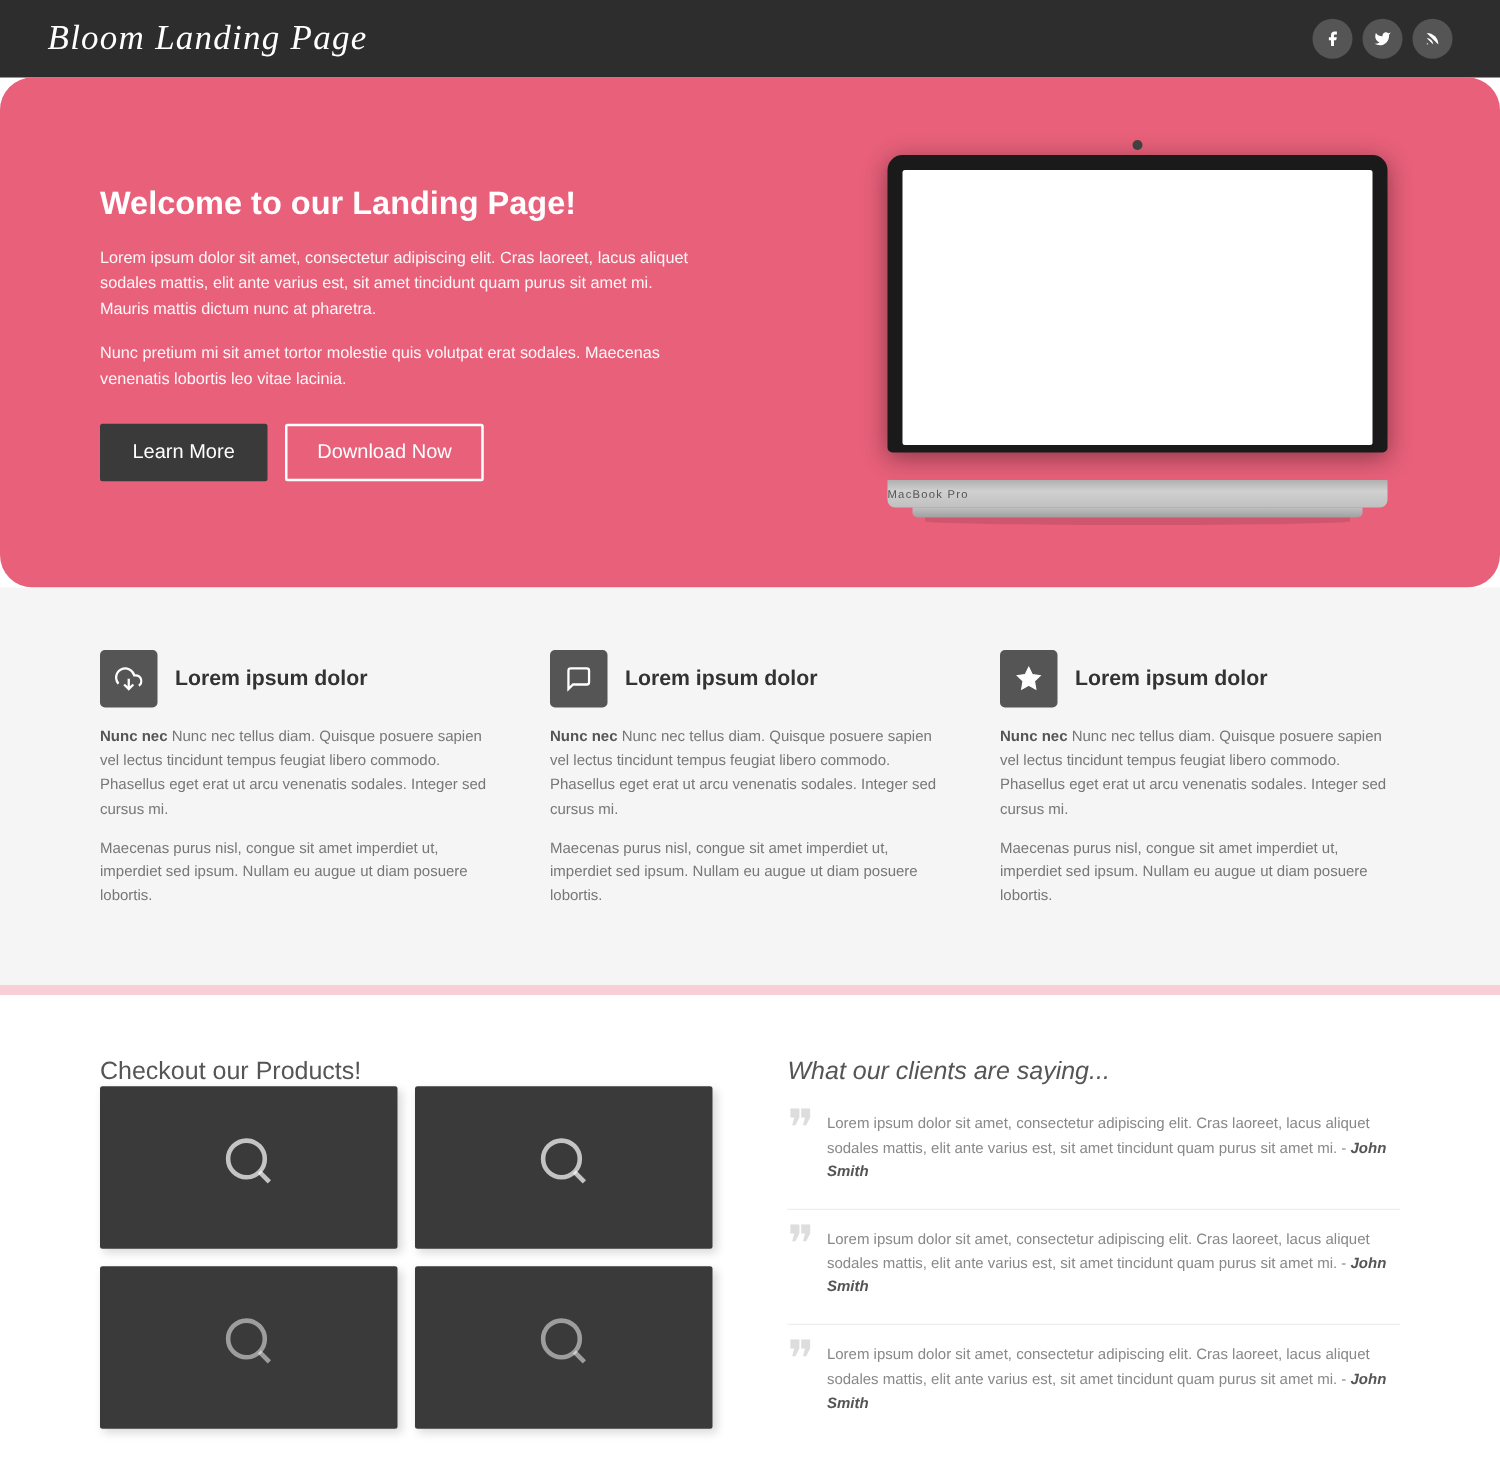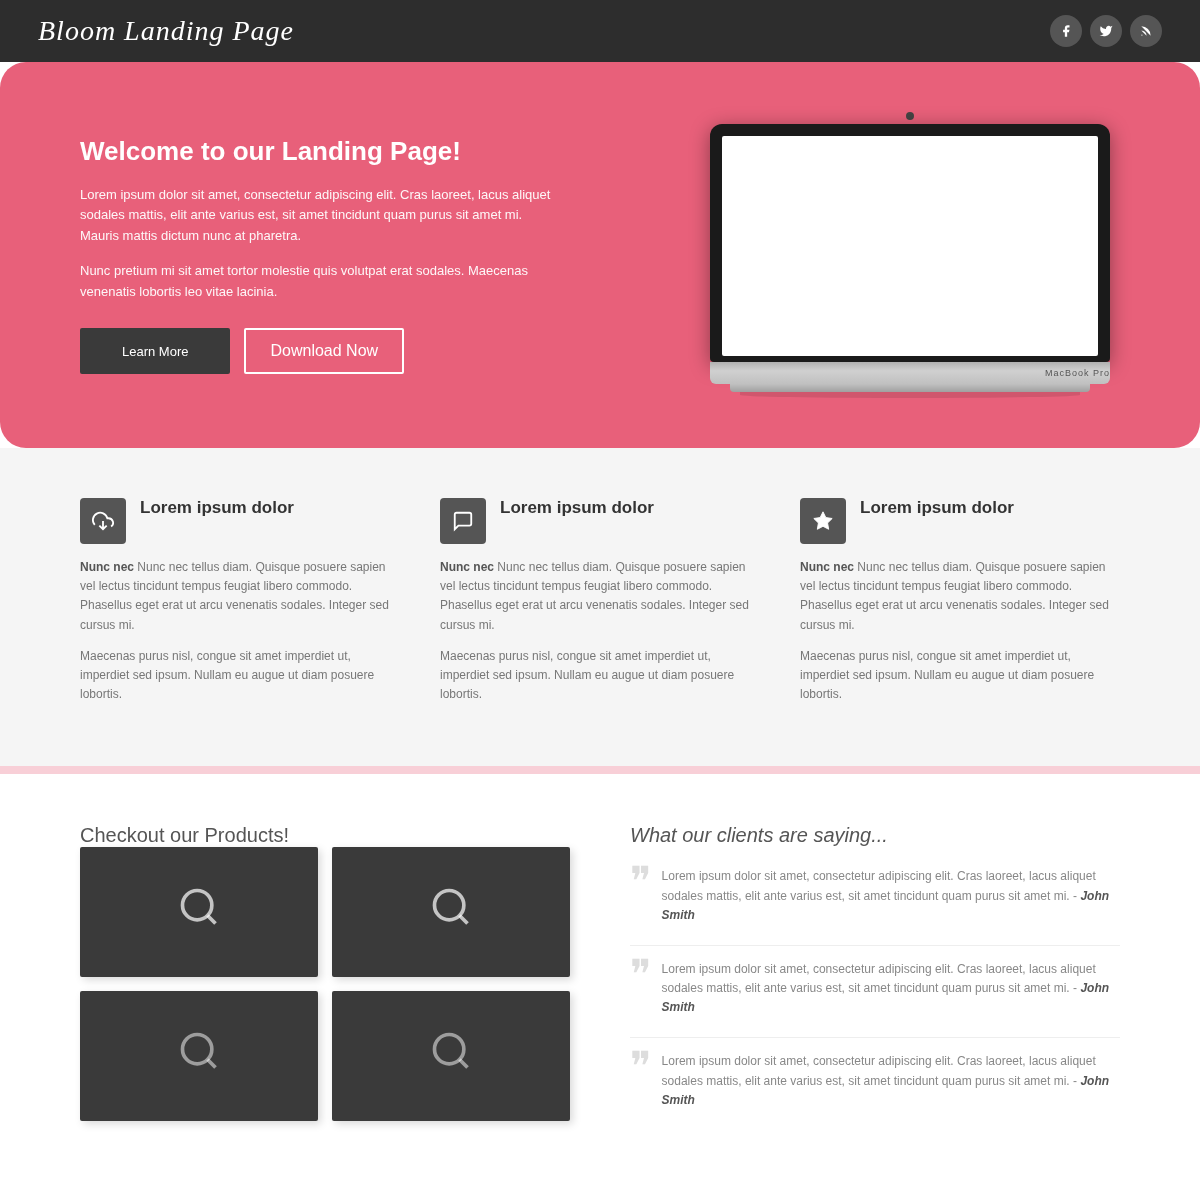--- a/index.html
+++ b/index.html
@@ -69,22 +69,22 @@
     }
     .hero-buttons {
       display: flex;
       gap: 14px;
       margin-top: 26px;
     }
     .btn-learn {
       background: #3a3a3a;
       color: #fff;
       border: none;
-      padding: 14px 42px;
-      font-size: 13px;
+      padding: 14px 26px;
+      font-size: 16px;
       cursor: pointer;
       border-radius: 2px;
     }
     .btn-download {
       background: transparent;
       color: #fff;
       border: 2px solid #fff;
       padding: 12px 24px;
       font-size: 16px;
       cursor: pointer;
@@ -121,21 +121,22 @@
       border-radius: 50%;
       margin: 0 auto 4px auto;
     }
     .laptop-base {
       background: linear-gradient(180deg, #b0b0b0 0%, #d0d0d0 40%, #c0c0c0 100%);
       height: 22px;
       border-radius: 0 0 6px 6px;
       position: relative;
       display: flex;
       align-items: center;
-      justify-content: flex-end;
+      justify-content: flex-start;
+      margin-top: 22px;
     }
     .laptop-label {
       font-size: 9px;
       color: #555;
       letter-spacing: 1px;
     }
     .laptop-foot {
       background: linear-gradient(180deg, #c0c0c0 0%, #a0a0a0 100%);
       height: 8px;
       border-radius: 0 0 4px 4px;
@@ -153,21 +154,21 @@
       background: #f5f5f5;
       padding: 50px 80px;
       display: flex;
       gap: 40px;
     }
     .feature-card {
       flex: 1;
     }
     .feature-icon-row {
       display: flex;
-      align-items: flex-start;
+      align-items: center;
       gap: 14px;
       margin-bottom: 14px;
     }
     .feature-icon {
       width: 46px;
       height: 46px;
       background: #555;
       border-radius: 4px;
       display: flex;
       align-items: center;

